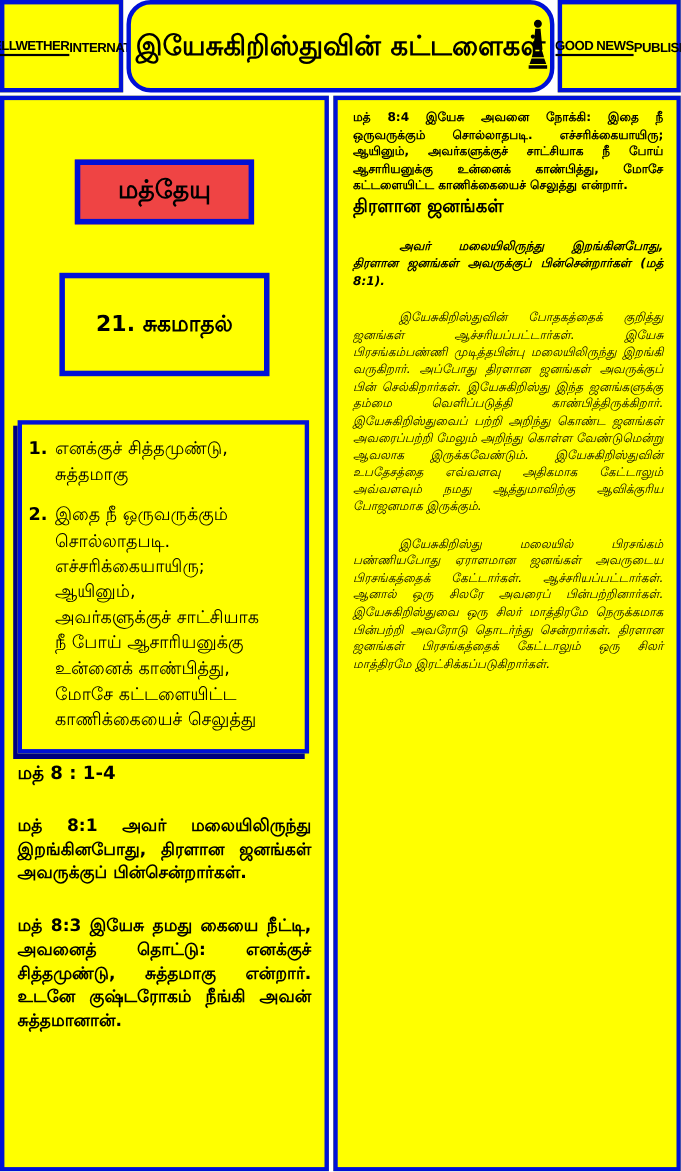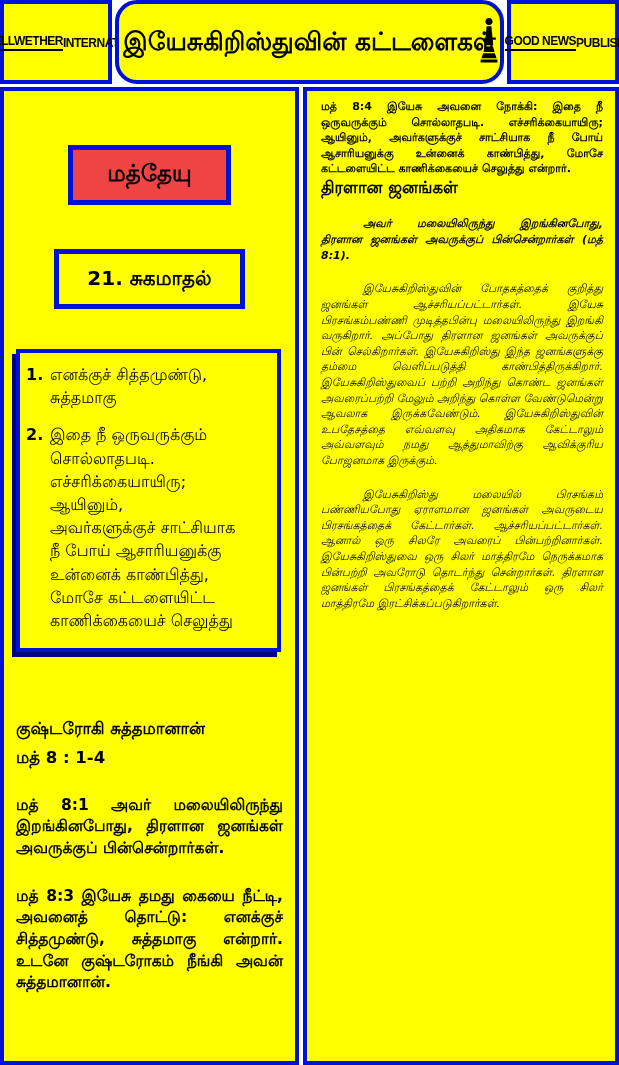--- a/index.html
+++ b/index.html
@@ -56,21 +56,21 @@
   
   .book-box {
     width: fit-content; margin: 50px auto 0;
     border: 5px solid #0011D6; background: #ef4444;
     padding: 10px 34px;
     font-weight: bold; font-size: 23px;
   }
   .lesson-box {
     width: fit-content; margin: 44px auto 0;
     border: 5px solid #0011D6; background: #FFFF00;
-    padding: 12px 28px;
+    padding: 29px 28px;
     font-weight: bold; font-size: 20px;
   }
   .commands-box {
     margin: 40px 4px 0 2px;
     border: 4px solid #0011D6; background: #FFFF00;
     box-shadow: -4px 5px 0 #000080;
     padding: 10px 8px 16px 6px;
   }
   .command-item { display: flex; margin-top: 14px; }
   .command-item:first-child { margin-top: 0; }
@@ -179,21 +179,20 @@
 எச்சரிக்கையாயிரு;
 ஆயினும்,
 அவர்களுக்குச் சாட்சியாக
 நீ போய் ஆசாரியனுக்கு
 உன்னைக் காண்பித்து,
 மோசே கட்டளையிட்ட
 காணிக்கையைச் செலுத்து</span>
         </div>
       </div>
 
-      <div class="section-heading">குஷ்டரோகி சுத்தமானான்</div>
       <div class="section-ref">மத் 8 : 1-4</div>
 
       <p class="verse-para">மத் 8:1 அவர் மலையிலிருந்து இறங்கினபோது, திரளான ஜனங்கள் அவருக்குப் பின்சென்றார்கள்.</p>
       <p class="verse-para">மத் 8:3 இயேசு தமது கையை நீட்டி, அவனைத் தொட்டு: எனக்குச் சித்தமுண்டு, சுத்தமாகு என்றார். உடனே குஷ்டரோகம் நீங்கி அவன் சுத்தமானான்.</p>
 
     </div>
 
     <div class="box col-right">
 
       <p class="rc-para bold">மத் 8:4 இயேசு அவனை நோக்கி: இதை நீ ஒருவருக்கும் சொல்லாதபடி. எச்சரிக்கையாயிரு; ஆயினும், அவர்களுக்குச் சாட்சியாக நீ போய் ஆசாரியனுக்கு உன்னைக் காண்பித்து, மோசே கட்டளையிட்ட காணிக்கையைச் செலுத்து என்றார்.</p>

